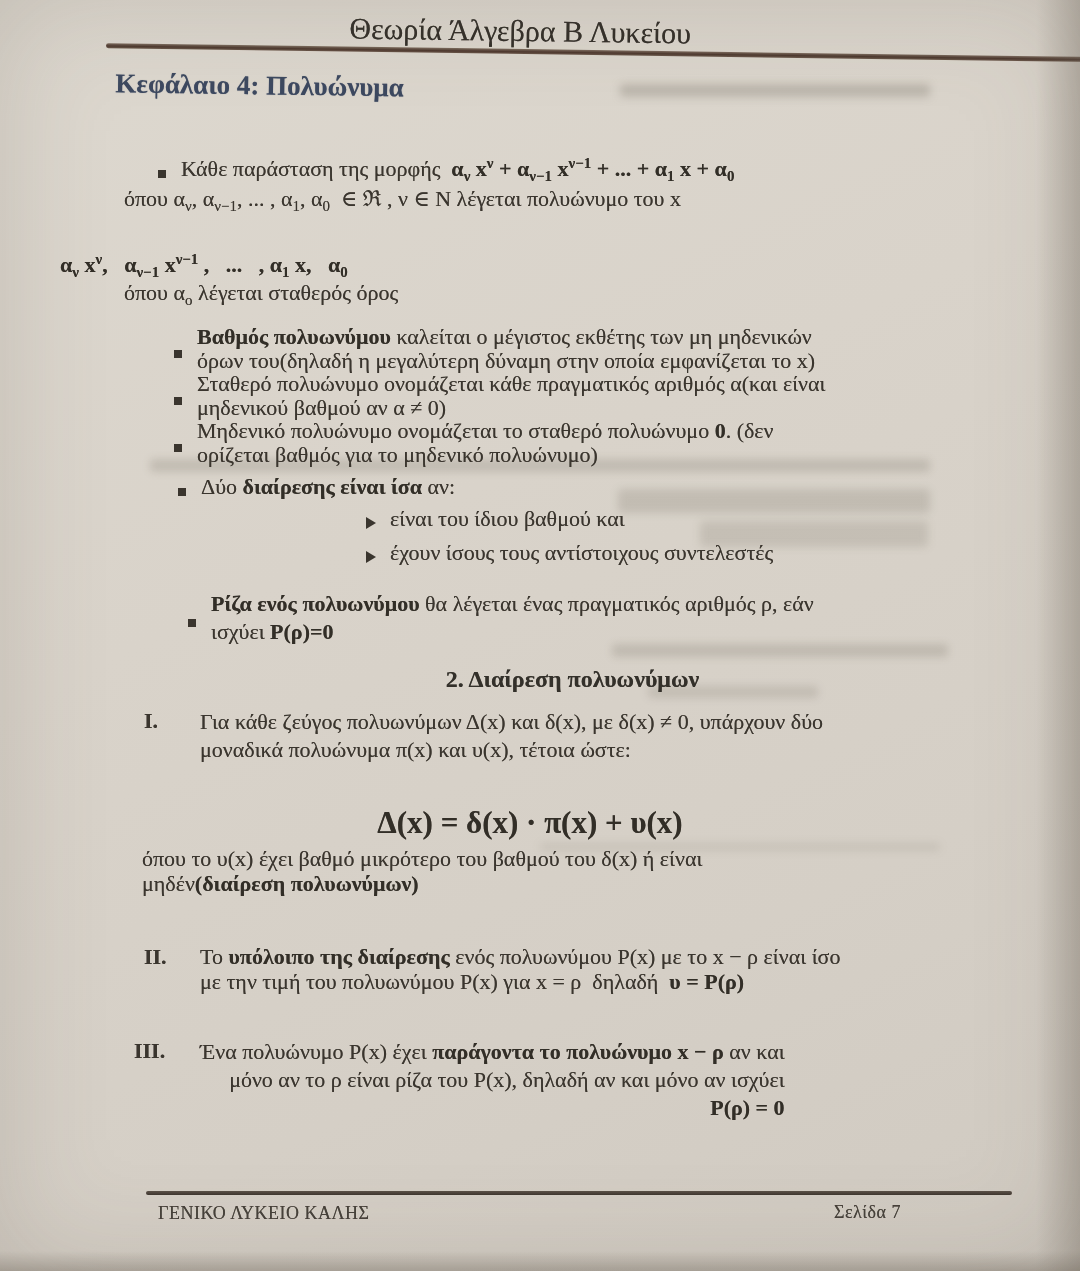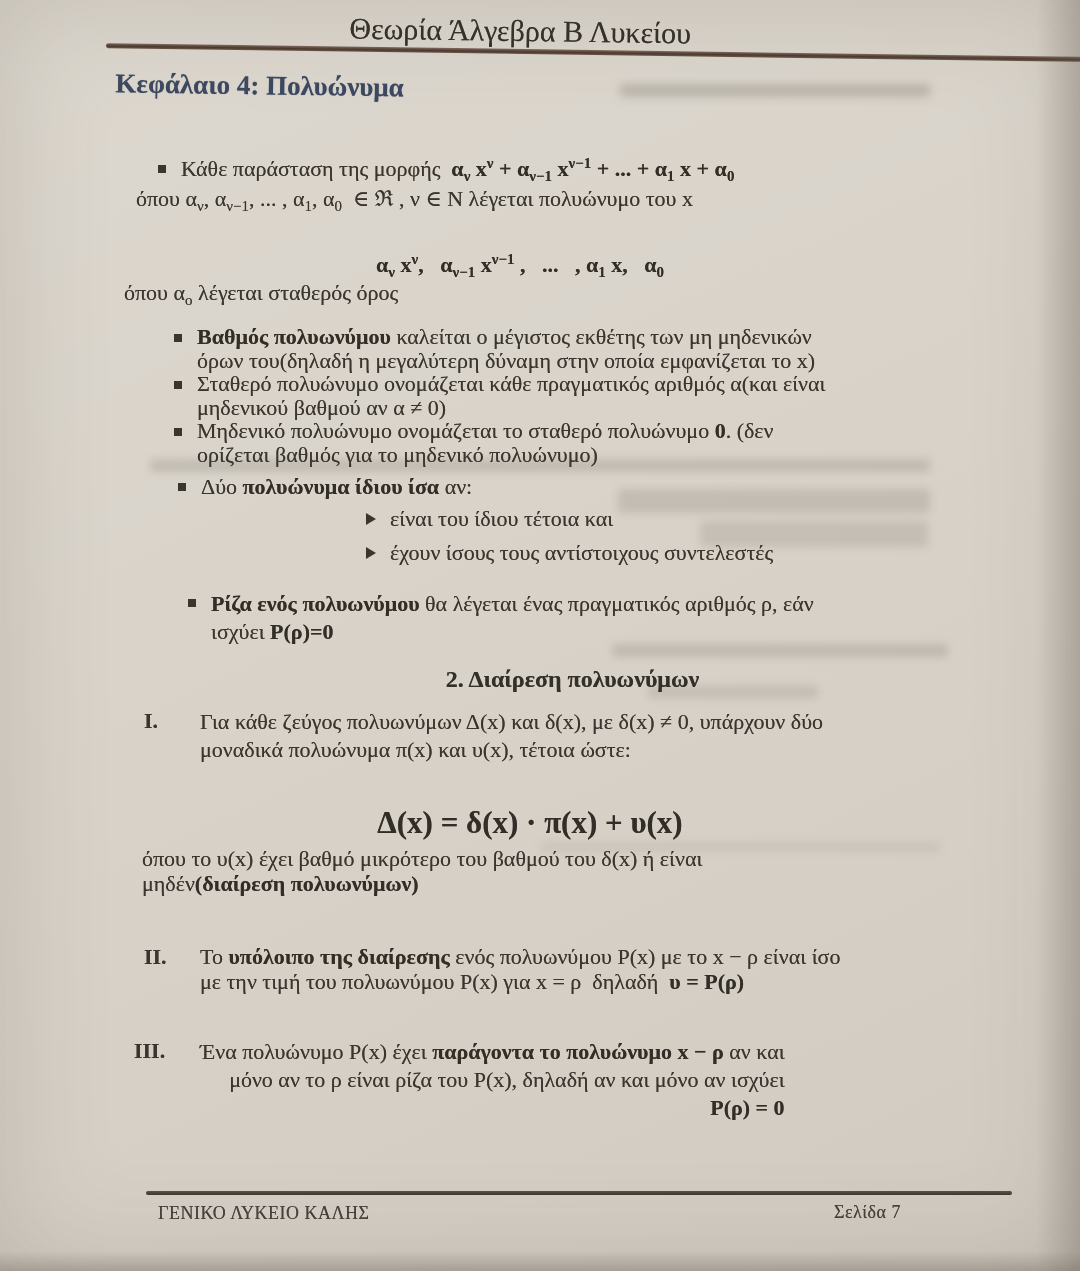--- a/index.html
+++ b/index.html
@@ -28,21 +28,21 @@
   sub,sup{font-size:68%;line-height:0;}
 
   .top-group{position:absolute;left:0;top:0;width:1080px;height:130px;transform:rotate(.8deg);transform-origin:520px 50px;}
   .title{left:40px;top:18px;width:960px;text-align:center;font-size:30px;color:#34302a;}
   .hrule{position:absolute;left:106px;top:49px;width:976px;height:5px;border-radius:3px;
     background:linear-gradient(to bottom,#7d6c5f 0%,#4e392f 55%,#6b584b 100%);}
   .chapter{left:116px;top:76px;font-size:27px;font-weight:700;color:#3d4960;
     text-shadow:0 0 .8px rgba(61,73,96,.55);}
 
   .sec-head{font-weight:700;font-size:24px;color:#33302a;text-align:center;}
-  .brow{display:flex;align-items:flex-start;}
+  .brow{display:flex;align-items:center;}
   .sq{flex:0 0 8px;width:8px;height:8px;background:#3a352e;margin:9px 15px 0 0;}
   .tri{flex:0 0 0;width:0;height:0;border-left:10px solid #3a352e;
     border-top:6px solid transparent;border-bottom:6px solid transparent;margin:7px 14px 0 0;}
   .lh24{line-height:24px;}
   .lh28{line-height:28px;}
   .lh30{line-height:25px;}
   .roman{font-weight:700;}
   .formula{font-size:31px;font-weight:700;text-align:center;}
   .footer-rule{position:absolute;left:146px;top:1191px;width:866px;height:4px;border-radius:2px;
     background:linear-gradient(to bottom,#5c5148,#3e362e);}
@@ -67,23 +67,23 @@
     <div class="blk chapter">Κεφάλαιο 4: Πολυώνυμα</div>
   </div>
 
 
   <div class="blk" style="left:158px;top:156px;">
     <div class="brow">
         <span class="sq"></span>
       <span>Κάθε παράσταση της μορφής&nbsp; <b>α<sub>ν</sub> x<sup>ν</sup> + α<sub>ν−1</sub> x<sup>ν−1</sup> + ... + α<sub>1</sub> x + α<sub>0</sub></b></span>
       </div>
   </div>
-  <div class="blk" style="left:136px;top:186px;">όπου α<sub>ν</sub>, α<sub>ν−1</sub>, ... , α<sub>1</sub>, α<sub>0</sub>&nbsp; ∈ ℜ , ν ∈ N λέγεται πολυώνυμο του x</div>
+  <div class="blk" style="left:124px;top:186px;">όπου α<sub>ν</sub>, α<sub>ν−1</sub>, ... , α<sub>1</sub>, α<sub>0</sub>&nbsp; ∈ ℜ , ν ∈ N λέγεται πολυώνυμο του x</div>
 
-  <div class="blk" style="left:60px;top:252px;width:920px;text-align:center;"><b>α<sub>ν</sub> x<sup>ν</sup>, &nbsp; α<sub>ν−1</sub> x<sup>ν−1</sup> , &nbsp; ... &nbsp; , α<sub>1</sub> x, &nbsp; α<sub>0</sub></b></div>
+  <div class="blk" style="left:60px;top:252px;width:920px;"><b>α<sub>ν</sub> x<sup>ν</sup>, &nbsp; α<sub>ν−1</sub> x<sup>ν−1</sup> , &nbsp; ... &nbsp; , α<sub>1</sub> x, &nbsp; α<sub>0</sub></b></div>
   <div class="blk lh24" style="left:174px;top:325px;">
     <div class="brow">
         <span class="sq"></span>
       <span><b>Βαθμός πολυωνύμου</b> καλείται ο μέγιστος εκθέτης των μη μηδενικών<br>όρων του(δηλαδή η μεγαλύτερη δύναμη στην οποία εμφανίζεται το x)</span>
       </div>
   </div>
 
   <div class="blk" style="left:124px;top:280px;">όπου α<sub>ο</sub> λέγεται σταθερός όρος</div>
   <div class="blk lh24" style="left:174px;top:372px;">
     <div class="brow">
@@ -94,27 +94,27 @@
   <div class="blk lh24" style="left:174px;top:419px;">
     <div class="brow">
         <span class="sq"></span>
       <span>Μηδενικό πολυώνυμο ονομάζεται το σταθερό πολυώνυμο <b>0</b>. (δεν<br>ορίζεται βαθμός για το μηδενικό πολυώνυμο)</span>
       </div>
   </div>
 
   <div class="blk" style="left:178px;top:474px;">
     <div class="brow">
         <span class="sq"></span>
-      <span>Δύο <b>πολυώνυμα ίδιου ίσα</b> αν:</span>
+      <span>Δύο <b>διαίρεσης είναι ίσα</b> αν:</span>
       </div>
   </div>
   <div class="blk" style="left:366px;top:506px;">
     <div class="brow">
         <span class="tri"></span>
-      <span>είναι του ίδιου τέτοια και</span>
+      <span>είναι του ίδιου βαθμού και</span>
       </div>
   </div>
   <div class="blk" style="left:366px;top:540px;">
     <div class="brow">
         <span class="tri"></span>
       <span>έχουν ίσους τους αντίστοιχους συντελεστές</span>
       </div>
   </div>
 
   <div class="blk lh28" style="left:188px;top:590px;">

